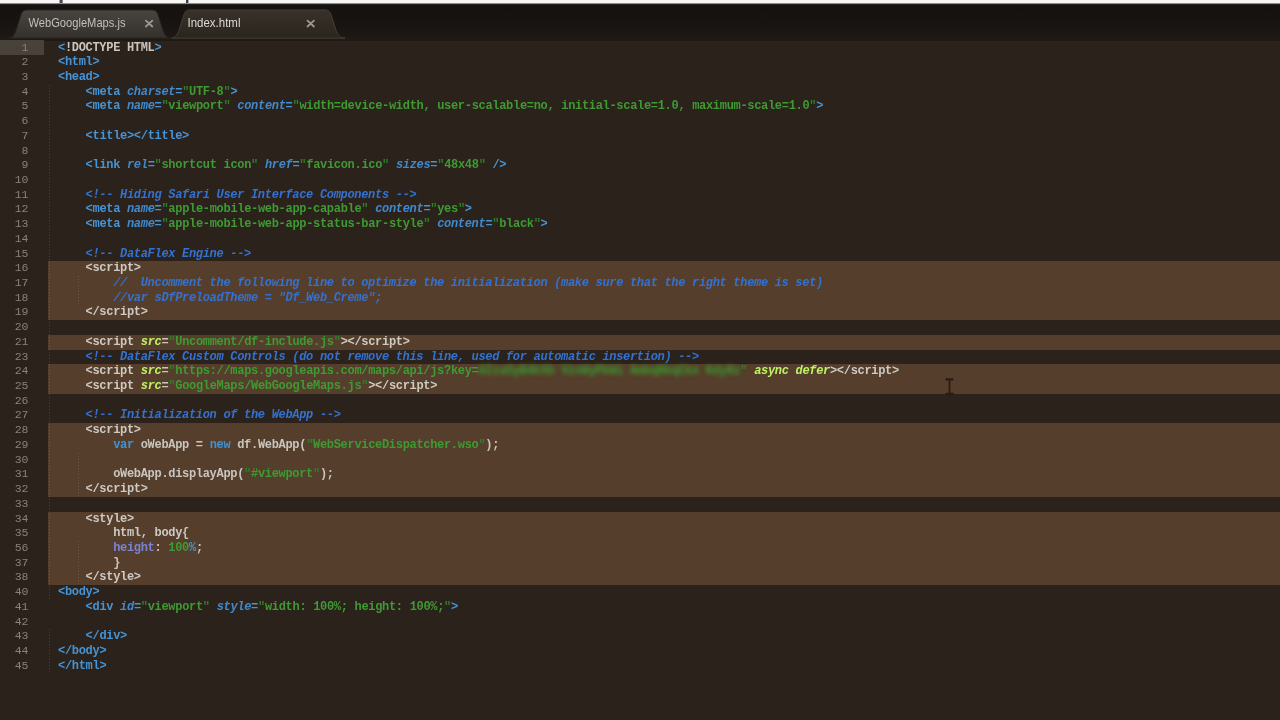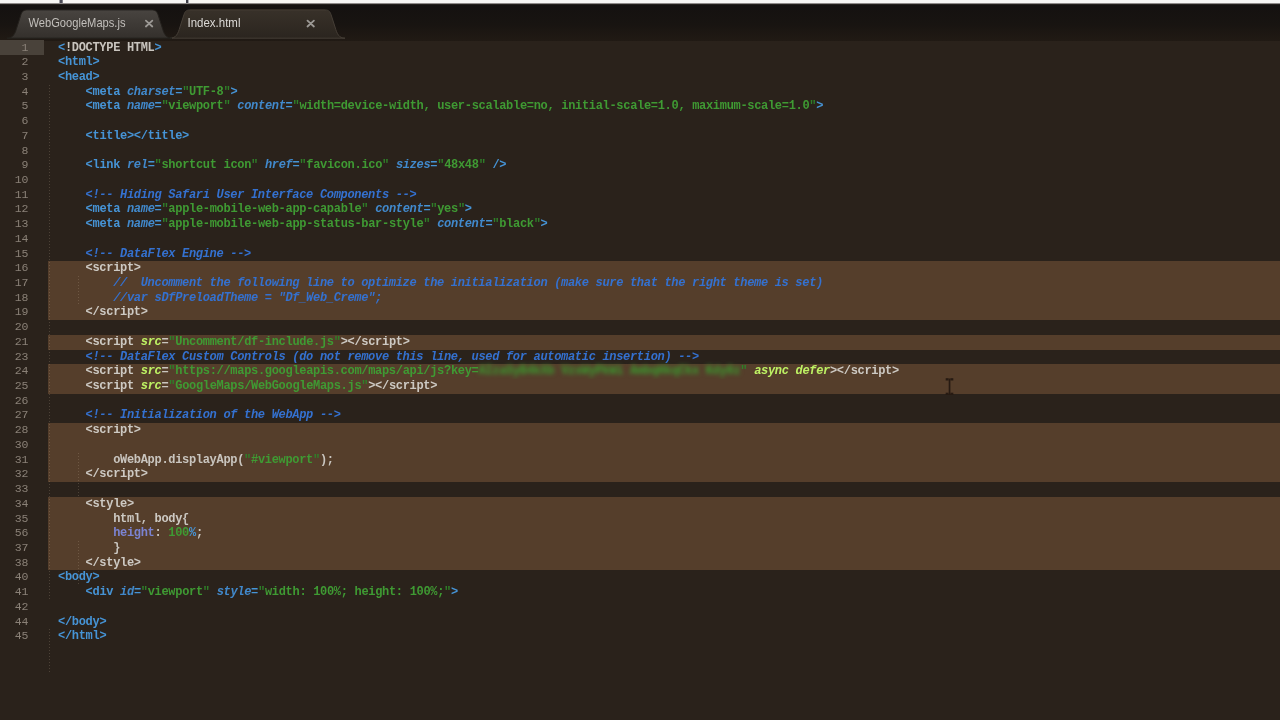--- a/index.html
+++ b/index.html
@@ -81,32 +81,34 @@
 <div class="ln hl"><span class="num">18</span><span class="txt">        <i class="c">//var sDfPreloadTheme = "Df_Web_Creme";</i></span></div>
 <div class="ln hl"><span class="num">19</span><span class="txt">    <i class="sb">&lt;/script&gt;</i></span></div>
 <div class="ln"><span class="num">20</span><span class="txt"></span></div>
 <div class="ln hl"><span class="num">21</span><span class="txt">    <i class="sb">&lt;script</i> <i class="si">src</i><i class="g">=</i><i class="q"></i><i class="q">"</i><i class="s">Uncomment/df-include.js</i><i class="q">"</i><i class="sb">&gt;&lt;/script&gt;</i></span></div>
 <div class="ln"><span class="num">23</span><span class="txt">    <i class="c">&lt;!-- DataFlex Custom Controls (do not remove this line, used for automatic insertion) --&gt;</i></span></div>
 <div class="ln hl"><span class="num">24</span><span class="txt">    <i class="sb">&lt;script</i> <i class="si">src</i><i class="g">=</i><i class="q"></i><i class="q">"</i><i class="s">https://maps.googleapis.com/maps/api/js?key=</i><i class="blur">AIzaSyB4kXb VzxWyPkWi AmbqHkqCkx Kdy8z</i><i class="q"></i><i class="q">"</i> <i class="si">async defer</i><i class="sb">&gt;&lt;/script&gt;</i></span></div>
 <div class="ln hl"><span class="num">25</span><span class="txt">    <i class="sb">&lt;script</i> <i class="si">src</i><i class="g">=</i><i class="q"></i><i class="q">"</i><i class="s">GoogleMaps/WebGoogleMaps.js</i><i class="q">"</i><i class="sb">&gt;&lt;/script&gt;</i></span></div>
 <div class="ln"><span class="num">26</span><span class="txt"></span></div>
 <div class="ln"><span class="num">27</span><span class="txt">    <i class="c">&lt;!-- Initialization of the WebApp --&gt;</i></span></div>
 <div class="ln hl"><span class="num">28</span><span class="txt">    <i class="sb">&lt;script&gt;</i></span></div>
+<div class="ln hl"><span class="num">29</span><span class="txt">        <i class="k">var</i><i class="g"> oWebApp = </i><i class="k">new</i><i class="g"> df.WebApp(</i><i class="q"></i><i class="q">"</i><i class="s">WebServiceDispatcher.wso</i><i class="q">"</i><i class="g">);</i></span></div>
 <div class="ln hl"><span class="num">30</span><span class="txt"></span></div>
 <div class="ln hl"><span class="num">31</span><span class="txt">        <i class="g">oWebApp.displayApp(</i><i class="q"></i><i class="q">"</i><i class="s">#viewport</i><i class="q">"</i><i class="g">);</i></span></div>
 <div class="ln hl"><span class="num">32</span><span class="txt">    <i class="sb">&lt;/script&gt;</i></span></div>
 <div class="ln"><span class="num">33</span><span class="txt"></span></div>
 <div class="ln hl"><span class="num">34</span><span class="txt">    <i class="sb">&lt;style&gt;</i></span></div>
 <div class="ln hl"><span class="num">35</span><span class="txt">        <i class="sb">html</i><i class="g">, </i><i class="sb">body</i><i class="g">{</i></span></div>
 <div class="ln hl"><span class="num">56</span><span class="txt">        <i class="pr">height</i><i class="g">:</i> <i class="s">100</i><i class="p">%</i><i class="g">;</i></span></div>
 <div class="ln hl"><span class="num">37</span><span class="txt">        <i class="g">}</i></span></div>
 <div class="ln hl"><span class="num">38</span><span class="txt">    <i class="sb">&lt;/style&gt;</i></span></div>
 <div class="ln"><span class="num">40</span><span class="txt"><i class="p">&lt;</i><i class="b">body</i><i class="p">&gt;</i></span></div>
 <div class="ln"><span class="num">41</span><span class="txt">    <i class="p">&lt;</i><i class="b">div</i> <i class="a">id</i><i class="p">=</i><i class="q"></i><i class="q">"</i><i class="s">viewport</i><i class="q">"</i> <i class="a">style</i><i class="p">=</i><i class="q"></i><i class="q">"</i><i class="s">width: 100%; height: 100%;</i><i class="q">"</i><i class="p">&gt;</i></span></div>
 <div class="ln"><span class="num">42</span><span class="txt"></span></div>
+<div class="ln"><span class="num">43</span><span class="txt">    <i class="p">&lt;/</i><i class="b">div</i><i class="p">&gt;</i></span></div>
 <div class="ln"><span class="num">44</span><span class="txt"><i class="p">&lt;/</i><i class="b">body</i><i class="p">&gt;</i></span></div>
 <div class="ln"><span class="num">45</span><span class="txt"><i class="p">&lt;/</i><i class="b">html</i><i class="p">&gt;</i></span></div>
 </div>
 <div class="guide" style="left:48.5px;top:84.7px;height:515.2px"></div>
 <div class="guide" style="left:48.5px;top:629.3px;height:44.2px"></div>
 <div class="guide" style="left:77.6px;top:276px;height:29.5px"></div>
 <div class="guide" style="left:77.6px;top:452.7px;height:44.2px"></div>
 <div class="guide" style="left:77.6px;top:541px;height:44.2px"></div>
 <svg id="ibeam" width="1280" height="720" viewBox="0 0 1280 720" style="pointer-events:none">
 <g fill="#261a12">

